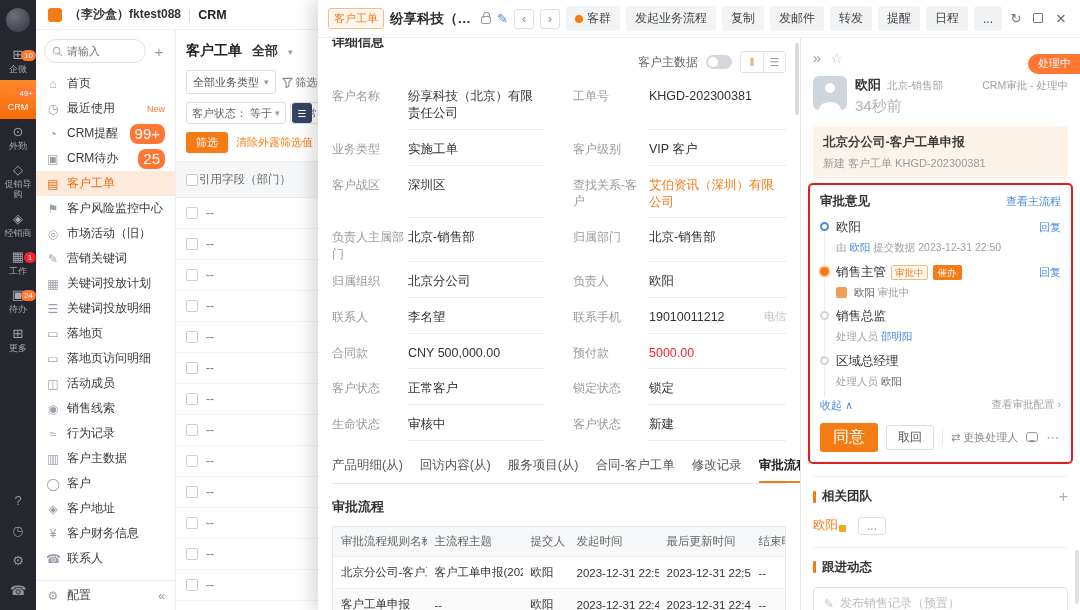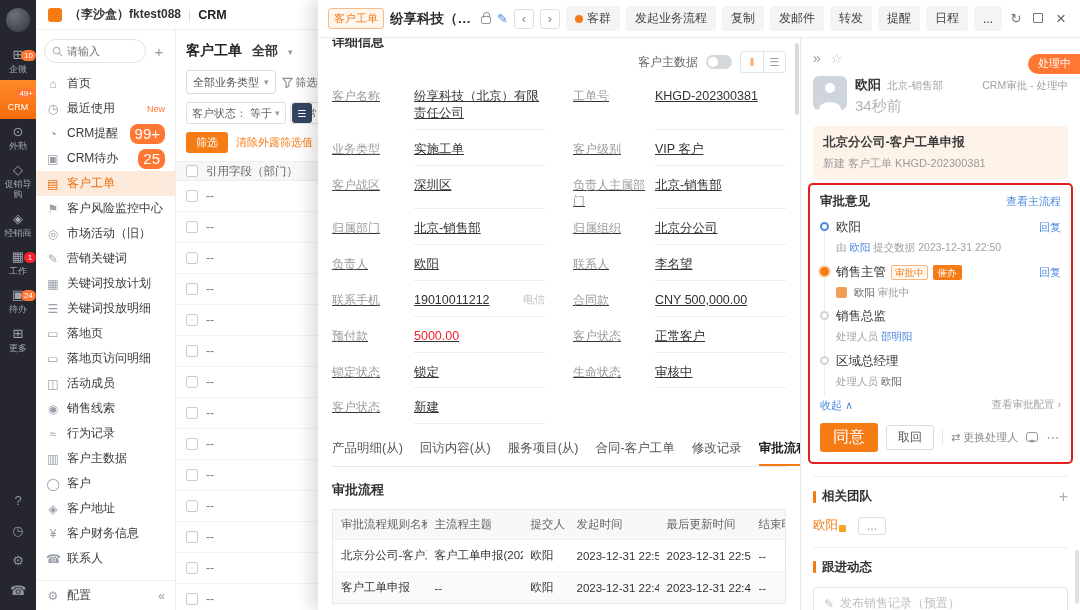--- a/index.html
+++ b/index.html
@@ -48,21 +48,21 @@
   .caret { color:#999; font-size:9px; }
   .lp-filterrow { display:flex; align-items:center; gap:6px; padding:0 10px; margin-bottom:8px; white-space:nowrap; overflow:hidden; }
   .lp-select { border:1px solid #dcdcdc; border-radius:3px; height:24px; display:flex; align-items:center; gap:5px; padding:0 6px; font-size:11px; color:#555; flex:none; }
   .funnel-wrap { display:flex; align-items:center; gap:3px; color:#666; font-size:11px; }
   .lp-chiprow { display:flex; gap:4px; padding:0 30px 0 10px; margin-bottom:8px; position:relative; white-space:nowrap; overflow:hidden; }
   .chip { border:1px solid #e0e0e0; border-radius:3px; height:22px; display:flex; align-items:center; gap:3px; padding:0 5px; font-size:11px; color:#666; overflow:hidden; flex:none; }
   .colbtn { position:absolute; right:6px; top:1px; width:20px; height:20px; background:#344563; border-radius:3px; color:#fff; display:flex; align-items:center; justify-content:center; font-size:10px; }
   .lp-btnrow { display:flex; align-items:center; gap:8px; padding:0 10px; margin-bottom:8px; white-space:nowrap; overflow:hidden; }
   .btn-orange-sm { background:#f57b15; color:#fff; font-size:11px; padding:3px 10px; border-radius:3px; flex:none; }
   .link-orange { color:#f57b15; font-size:11px; flex:none; }
-  .lp-thead { height:20px; background:#f6f7f8; display:flex; align-items:center; gap:8px; padding:0 10px; font-size:11.5px; color:#666; border-top:1px solid #f0f0f0; border-bottom:1px solid #ececec; white-space:nowrap; overflow:hidden; }
+  .lp-thead { height:37px; background:#f6f7f8; display:flex; align-items:center; gap:1px; padding:0 10px; font-size:11.5px; color:#666; border-top:1px solid #f0f0f0; border-bottom:1px solid #ececec; white-space:nowrap; overflow:hidden; }
   .cb { width:12px; height:12px; border:1px solid #ccc; border-radius:2px; background:#fff; flex:none; }
   .lp-row { height:31px; display:flex; align-items:center; gap:8px; padding:0 10px; border-bottom:1px solid #f4f4f4; font-size:12px; color:#777; }
 
   
   .drawer { position:absolute; left:318px; top:0; width:762px; height:610px; background:#fff; box-shadow:-7px 0 16px rgba(0,0,0,.14); display:flex; flex-direction:column; z-index:10; }
   .dh { height:38px; flex:none; display:flex; align-items:center; gap:6px; padding:0 10px; border-bottom:1px solid #ececec; }
   .type-badge { border:1px solid #f8bb86; background:#fff7ee; color:#f57b15; font-size:11px; padding:2px 5px; border-radius:3px; white-space:nowrap; flex:none; }
   .dh-title { font-size:13.5px; font-weight:bold; color:#2d2d2d; white-space:nowrap; max-width:198px; overflow:hidden; text-overflow:ellipsis; }
   .lock { width:10px; height:8px; border:1.5px solid #999; border-radius:2px; position:relative; margin-top:3px; flex:none; }
   .lock::before { content:""; position:absolute; top:-5px; left:1px; width:5px; height:5px; border:1.5px solid #999; border-bottom:none; border-radius:4px 4px 0 0; }
@@ -83,21 +83,21 @@
   .sec-clip span { display:block; margin-top:-5px; font-size:13px; font-weight:bold; color:#333; }
   .showall-row { display:flex; align-items:center; justify-content:flex-end; gap:8px; height:26px; margin-bottom:2px; }
   .showall-label { font-size:12px; color:#666; }
   .switch { width:26px; height:14px; border-radius:7px; background:#d4d7dc; position:relative; flex:none; }
   .switch::after { content:""; position:absolute; left:2px; top:2px; width:10px; height:10px; border-radius:50%; background:#fff; }
   .seg { display:flex; border:1px solid #e3e3e3; border-radius:3px; overflow:hidden; }
   .seg > div { width:22px; height:20px; display:flex; align-items:center; justify-content:center; font-size:11px; color:#999; }
   .seg > div + div { border-left:1px solid #e3e3e3; }
   .seg .on { color:#f57b15; }
   .fields-grid { display:grid; grid-template-columns:1fr 1fr; column-gap:28px; }
-  .field { display:flex; gap:8px; padding-top:9px;text-decoration:underline; }
+  .field { display:flex; gap:2px; padding-top:9px; }
   .f-label { width:74px; min-width:74px; font-size:12px; color:#9b9b9b; line-height:1.35; padding-top:2px; }
   .f-valwrap { flex:1; min-width:0; border-bottom:1px solid #ededed; padding:2px 0 7px; font-size:12.5px; color:#333; line-height:1.35; }
   .f-val.link { color:#f57b15; }
   .f-val.danger { color:#f5222d; }
   .f-suffix { float:right; color:#c3c3c3; font-size:11px; }
   .tabs { display:flex; align-items:flex-end; gap:17px; border-bottom:1px solid #e8e8e8; margin-top:16px; }
   .tab { font-size:12.5px; color:#555; padding-bottom:9px; position:relative; white-space:nowrap; }
   .tab.active { color:#222; font-weight:bold; }
   .tab.active::after { content:""; position:absolute; left:0; right:0; bottom:0; height:2px; background:#f57b15; }
   .ap-sec-title { font-size:13px; font-weight:bold; color:#333; margin:14px 0 10px; }
@@ -598,20 +598,27 @@
           </div>
 
           <div class="field">
             <div class="f-label">客户战区</div>
             <div class="f-valwrap">
               
               <span class="f-val">深圳区</span>
             </div>
           </div>
 
+          <div class="field">
+            <div class="f-label">查找关系-客户</div>
+            <div class="f-valwrap">
+              
+              <span class="f-val link">艾伯资讯（深圳）有限公司</span>
+            </div>
+          </div>
 
           <div class="field">
             <div class="f-label">负责人主属部门</div>
             <div class="f-valwrap">
               
               <span class="f-val">北京-销售部</span>
             </div>
           </div>
 
           <div class="field">

